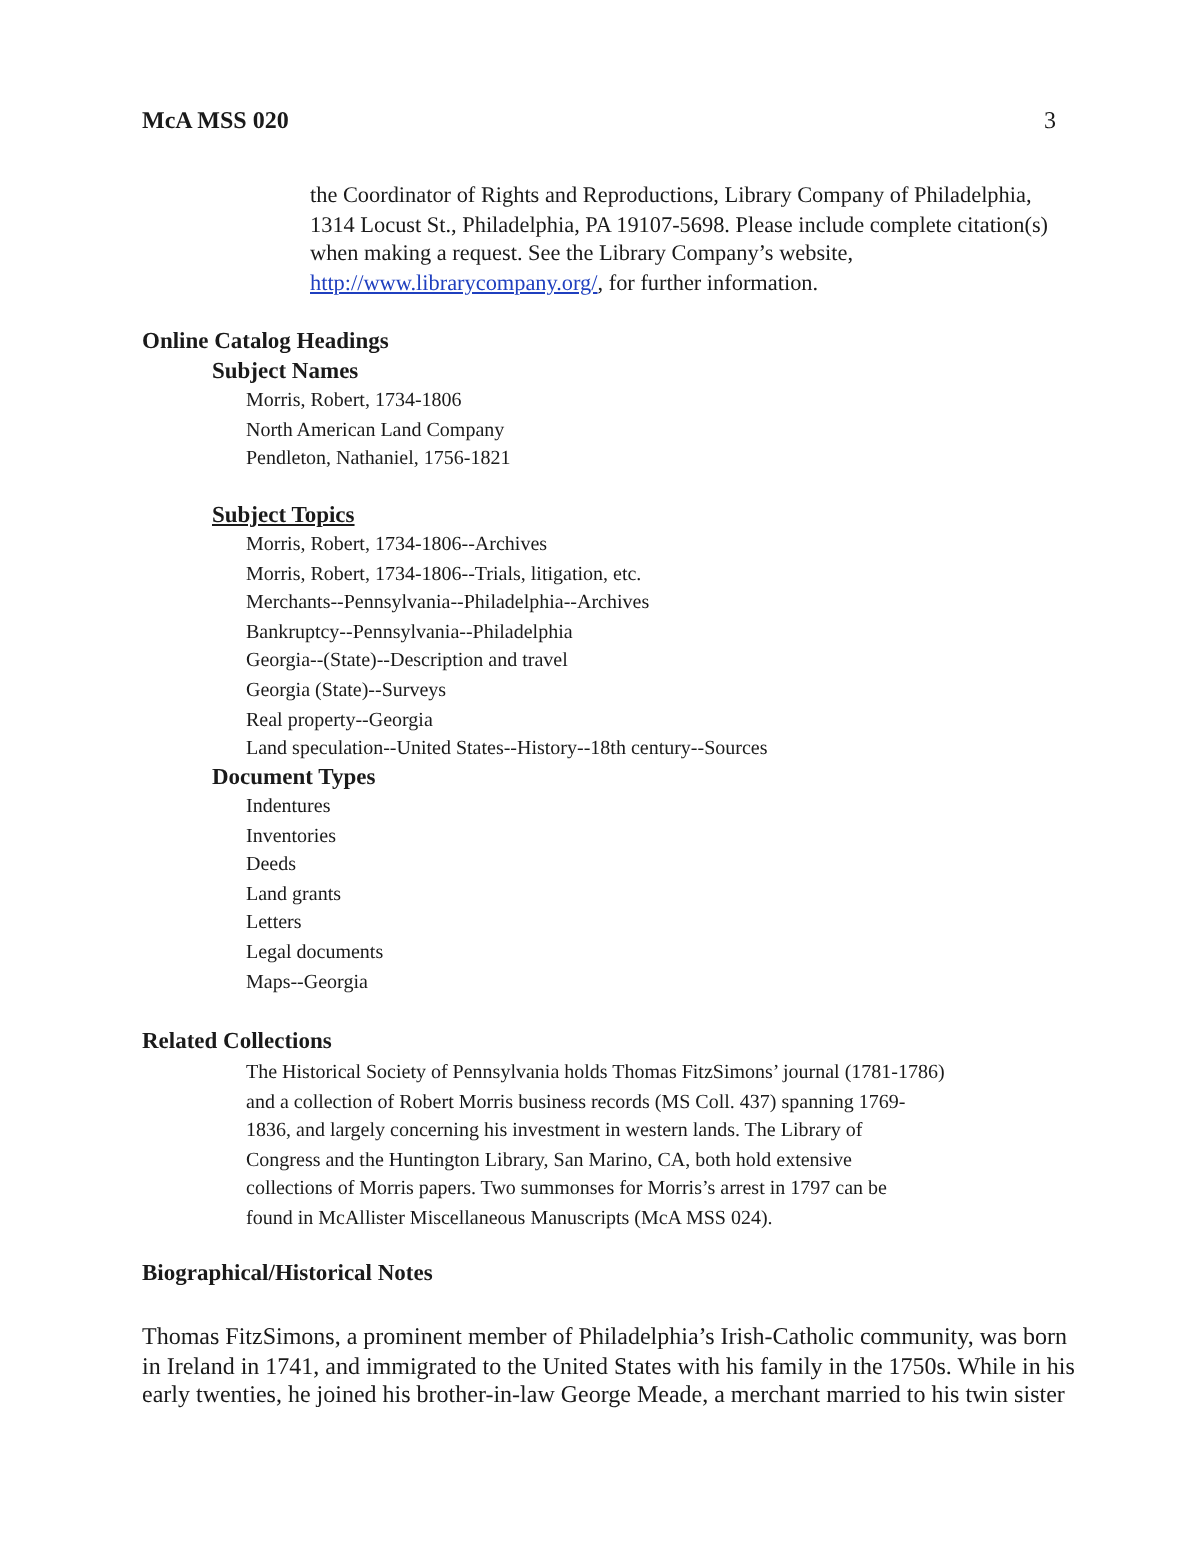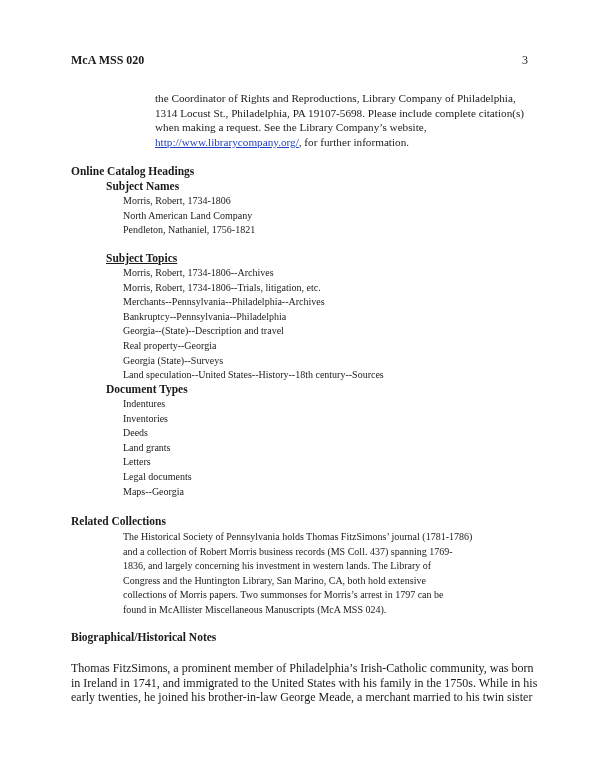--- a/index.html
+++ b/index.html
@@ -44,22 +44,22 @@
     <div>Pendleton, Nathaniel, 1756-1821</div>
   </div>
 
   <div class="h2" style="top:252px;text-decoration:underline;">Subject Topics</div>
   <div class="list" style="top:266px;">
     <div>Morris, Robert, 1734-1806--Archives</div>
     <div>Morris, Robert, 1734-1806--Trials, litigation, etc.</div>
     <div>Merchants--Pennsylvania--Philadelphia--Archives</div>
     <div>Bankruptcy--Pennsylvania--Philadelphia</div>
     <div>Georgia--(State)--Description and travel</div>
+    <div>Georgia (State)--Surveys</div>
     <div>Real property--Georgia</div>
-    <div>Georgia (State)--Surveys</div>
     <div>Land speculation--United States--History--18th century--Sources</div>
   </div>
 
   <div class="h2" style="top:383px;">Document Types</div>
   <div class="list" style="top:397px;">
     <div>Indentures</div>
     <div>Inventories</div>
     <div>Deeds</div>
     <div>Land grants</div>
     <div>Letters</div>

